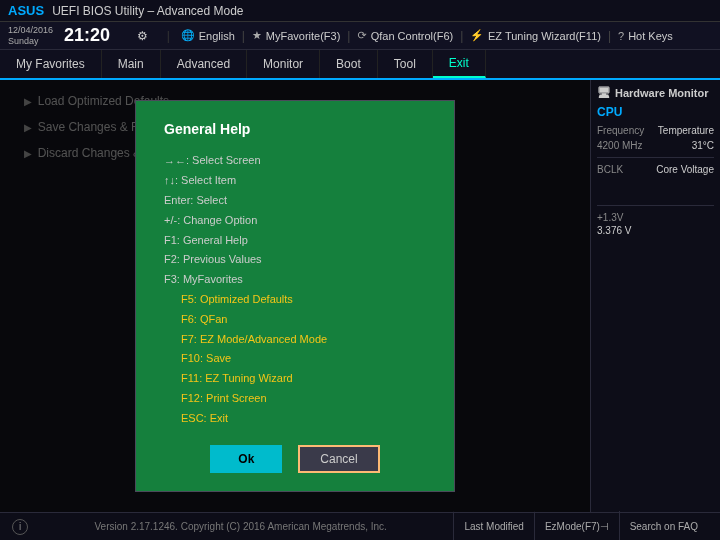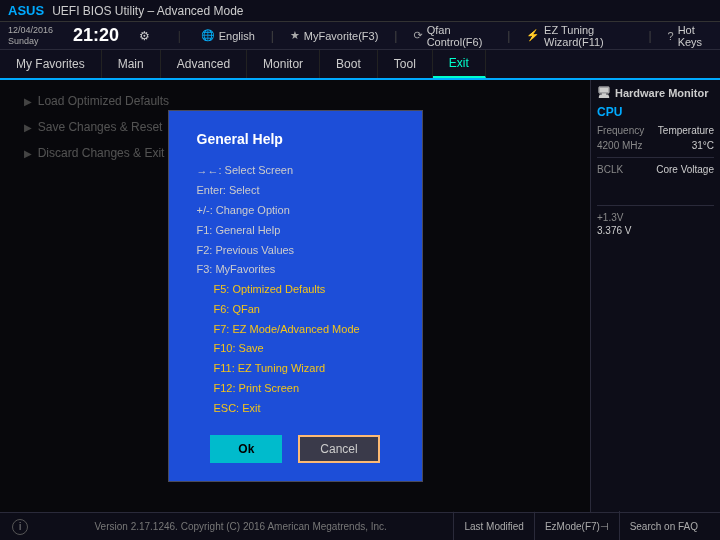--- a/index.html
+++ b/index.html
@@ -35,35 +35,35 @@
     }
 
     
     #infobar {
       background: #111122;
       height: 28px;
       display: flex;
       align-items: center;
       padding: 0 8px;
       border-bottom: 1px solid #2a2a3a;
-      gap: 16px;
+      gap: 7px;
     }
     #infobar .datetime {
       display: flex;
       flex-direction: column;
       font-size: 9px;
       color: #aaa;
       line-height: 1.2;
       margin-right: 4px;
     }
     #infobar .clock {
       font-size: 18px;
       color: #fff;
       font-weight: bold;
-      margin-right: 4px;
+      margin-right: 20px;
     }
     #infobar .gear-icon {
       color: #ccc;
       font-size: 12px;
       margin-right: 8px;
     }
     #infobar .info-item {
       display: flex;
       align-items: center;
       gap: 4px;
@@ -187,23 +187,23 @@
     #modal-overlay {
       position: absolute;
       top: 0; left: 0; right: 0; bottom: 0;
       background: rgba(0,0,0,0.6);
       display: flex;
       align-items: center;
       justify-content: center;
       z-index: 10;
     }
     #modal {
-      background: #1d4ed8;
+      background: #15803d;
       border: 1px solid #4a4a5a;
-      width: 255px;
+      width: 320px;
       padding: 20px 28px 18px;
       position: relative;
     }
     #modal .modal-title {
       font-size: 14px;
       color: #fff;
       font-weight: bold;
       margin-bottom: 14px;
     }
     #modal .help-line {
@@ -358,20 +358,21 @@
     </div>
     <div class="menu-item">
       <span class="arrow">▶</span>
       <span>Discard Changes &amp; Exit</span>
     </div>
 
     <div id="modal-overlay">
       <div id="modal">
         <div class="modal-title">General Help</div>
         <div class="help-line">→←: Select Screen</div>
+        <div class="help-line">↑↓: Select Item</div>
         <div class="help-line">Enter: Select</div>
         <div class="help-line">+/-: Change Option</div>
         <div class="help-line">F1: General Help</div>
         <div class="help-line">F2: Previous Values</div>
         <div class="help-line">F3: MyFavorites</div>
         <div class="help-line yellow">F5: Optimized Defaults</div>
         <div class="help-line yellow">F6: QFan</div>
         <div class="help-line yellow">F7: EZ Mode/Advanced Mode</div>
         <div class="help-line yellow">F10: Save</div>
         <div class="help-line yellow">F11: EZ Tuning Wizard</div>

